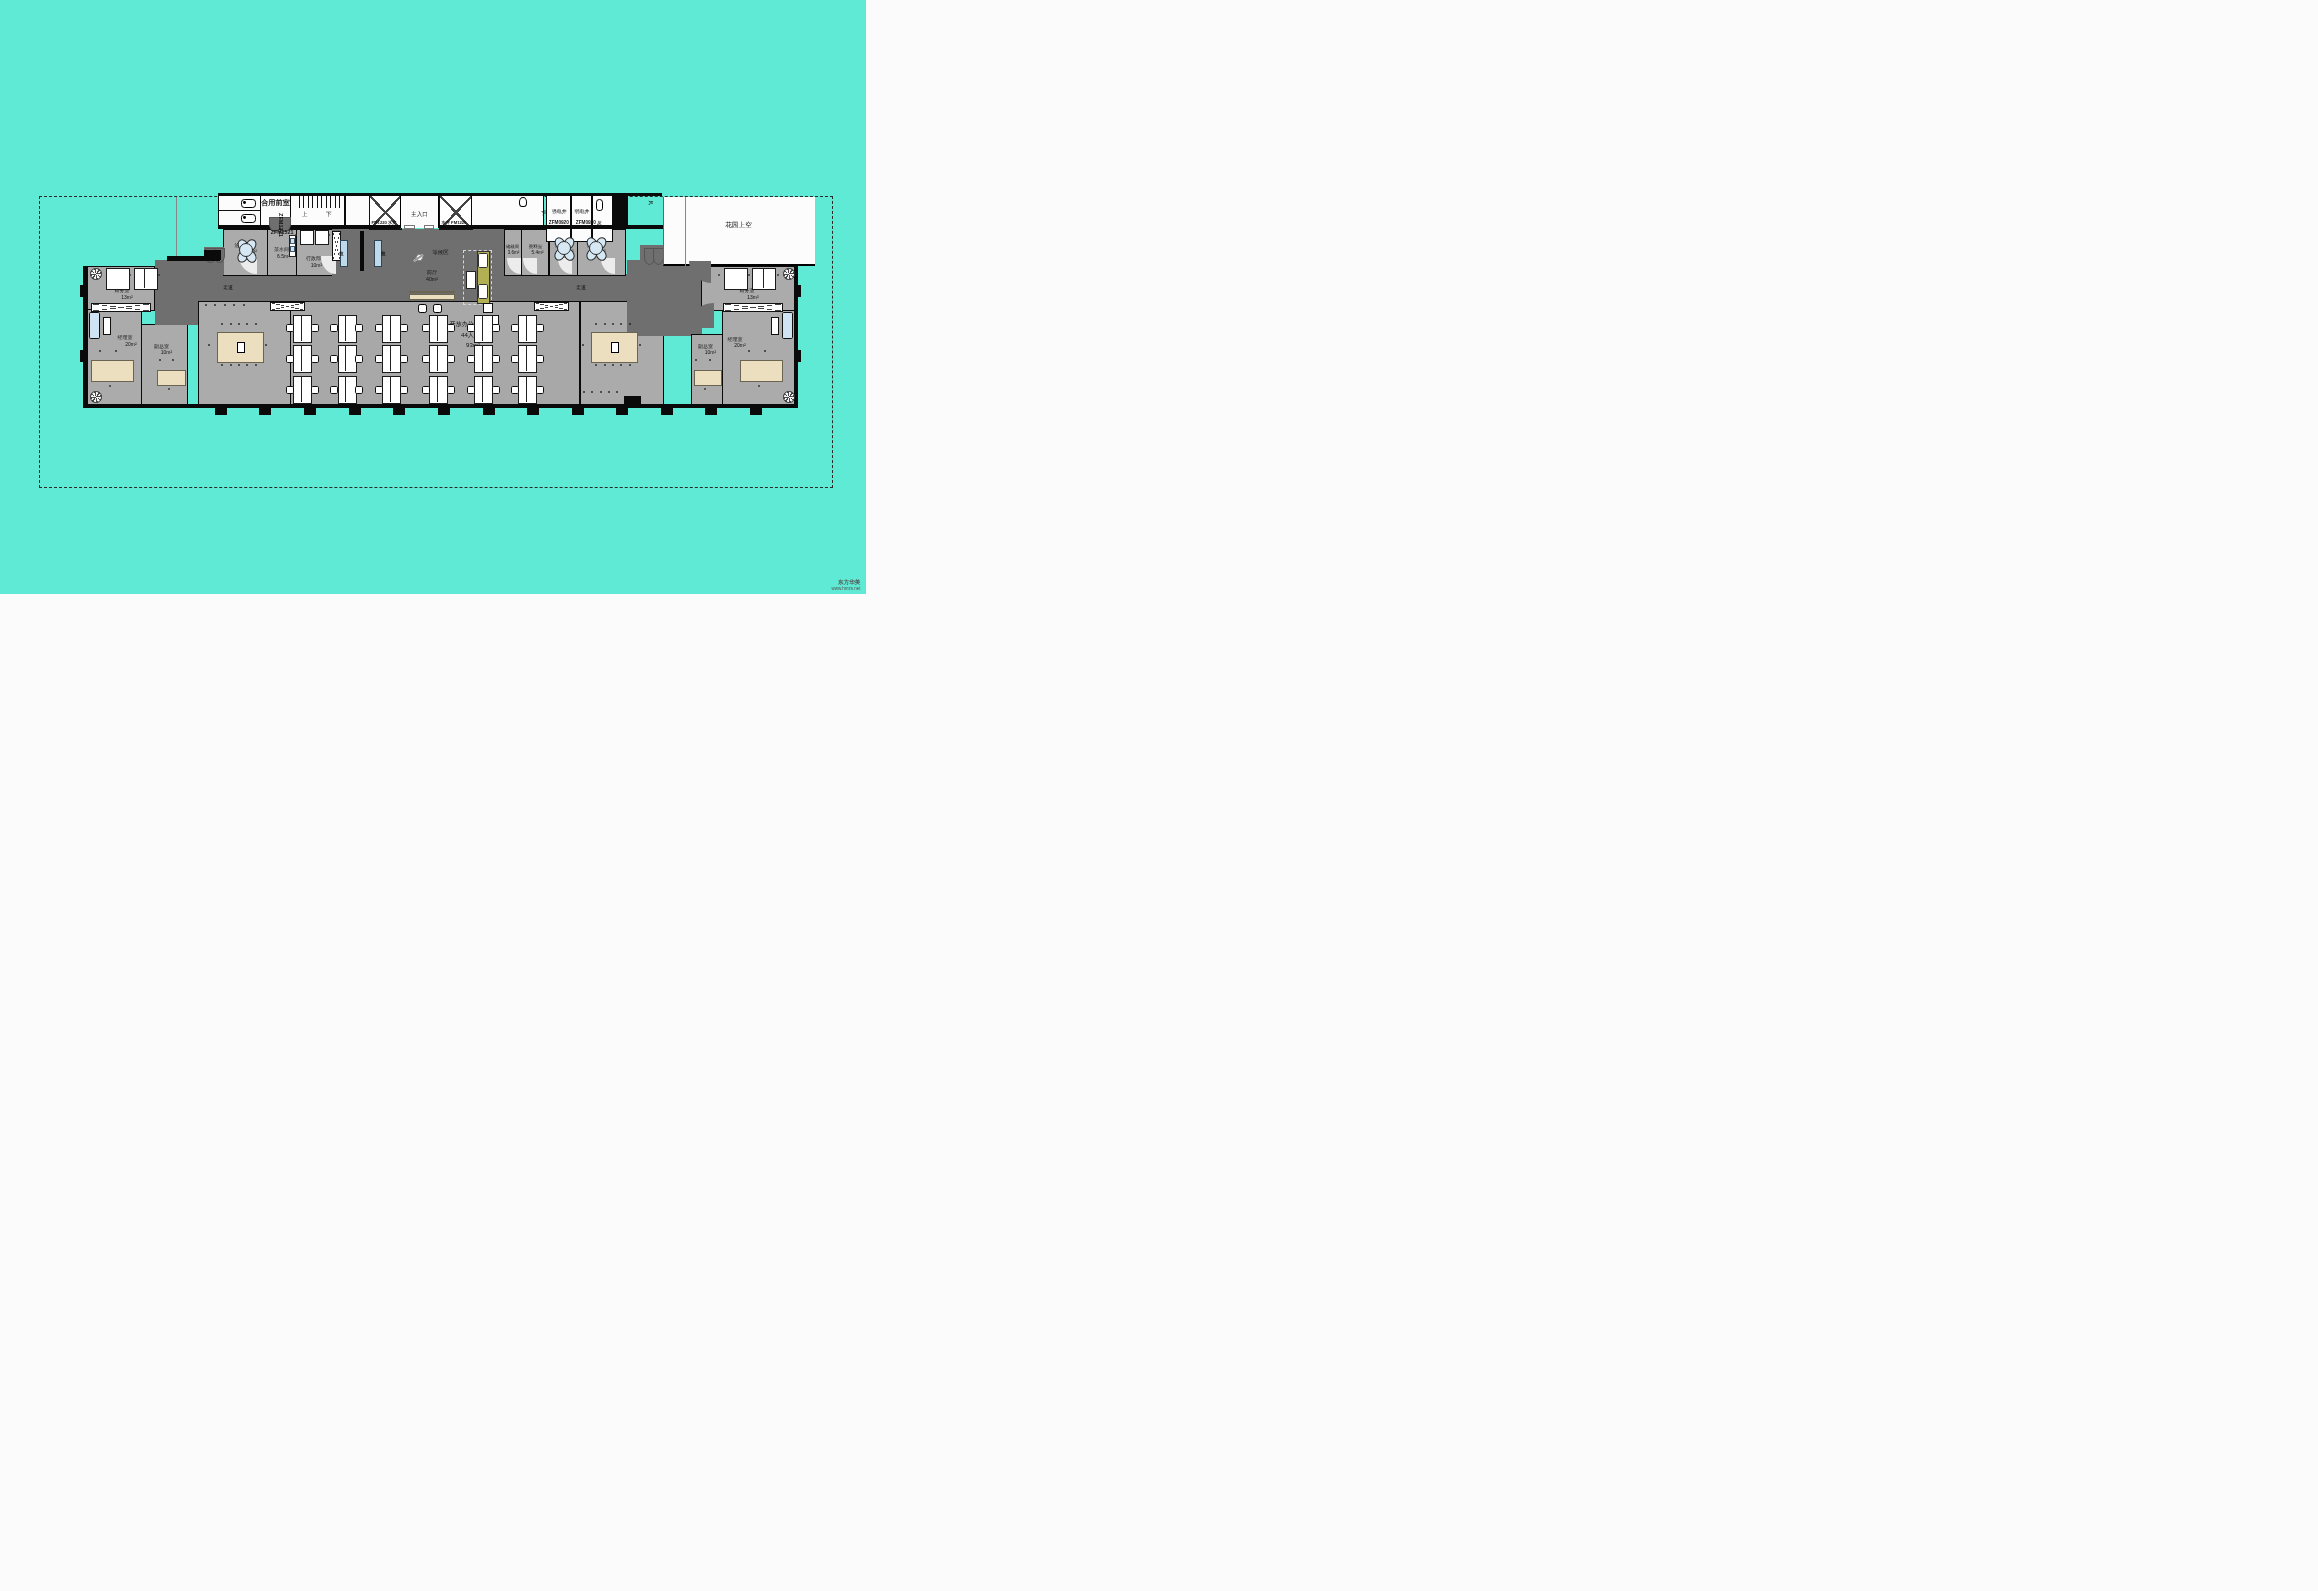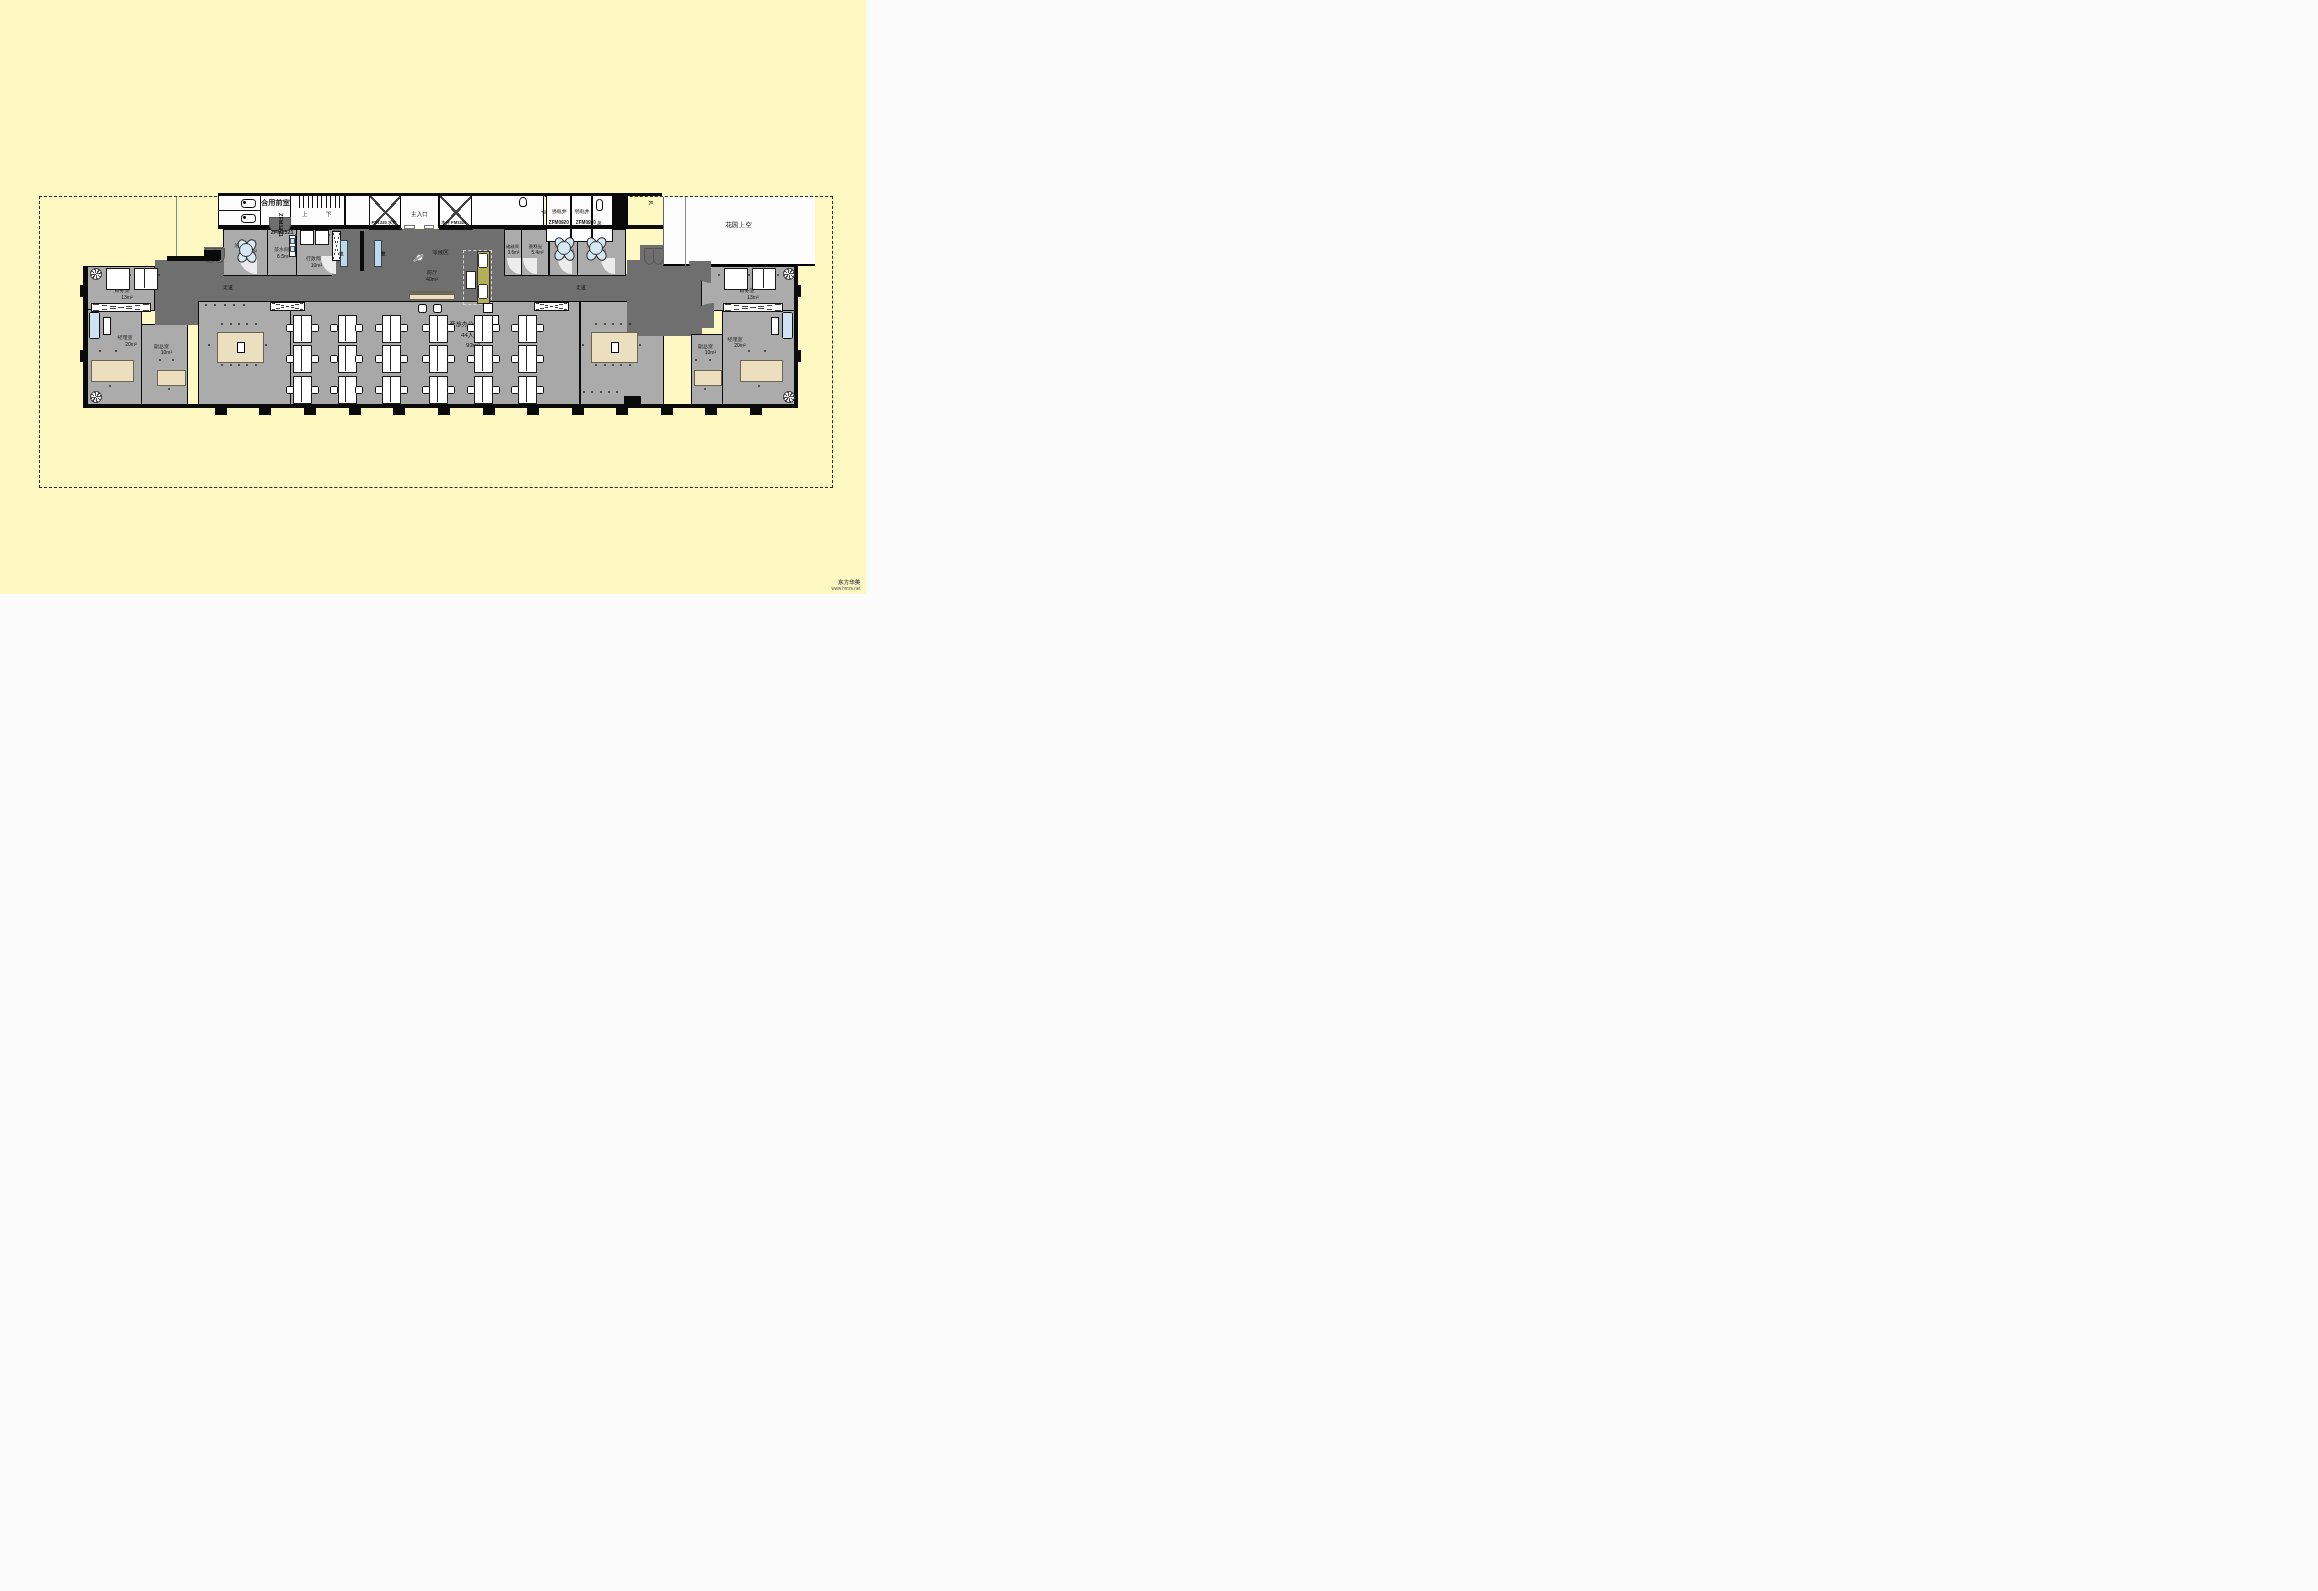--- a/index.html
+++ b/index.html
@@ -1,16 +1,16 @@
 <!DOCTYPE html>
 <html style="font-size:9px"><head>
 <meta charset="utf-8">
 <style>
   html,body{margin:0;padding:0;background:#fbfbfb;}
-  #stage{position:relative;width:866px;height:594px;background:#fef9c3;overflow:hidden;
+  #stage{position:relative;width:866px;height:594px;background:#5eead4;overflow:hidden;
          font-family:"Liberation Sans","DejaVu Sans",sans-serif;}
   .abs{position:absolute;box-sizing:border-box;}
   .room{position:absolute;box-sizing:border-box;border:1.1px solid #0a0a0a;background:#ababab;}
   .white-room{background:#fcfcfc;}
   .dark{position:absolute;box-sizing:border-box;background:#6f6f6f;}
   .wall{position:absolute;background:#0a0a0a;}
   .lbl{position:absolute;color:#141414;text-align:center;line-height:1.12;white-space:nowrap;}
   .desk{position:absolute;background:#fff;border:0.6px solid #1a1a1a;}
   .tan{background:#ecdfc0;border:0.6px solid #6b6450;}
   .chair{position:absolute;width:7.2px;height:7.2px;background:#fff;border:1.1px solid #000;border-radius:2.2px;}

